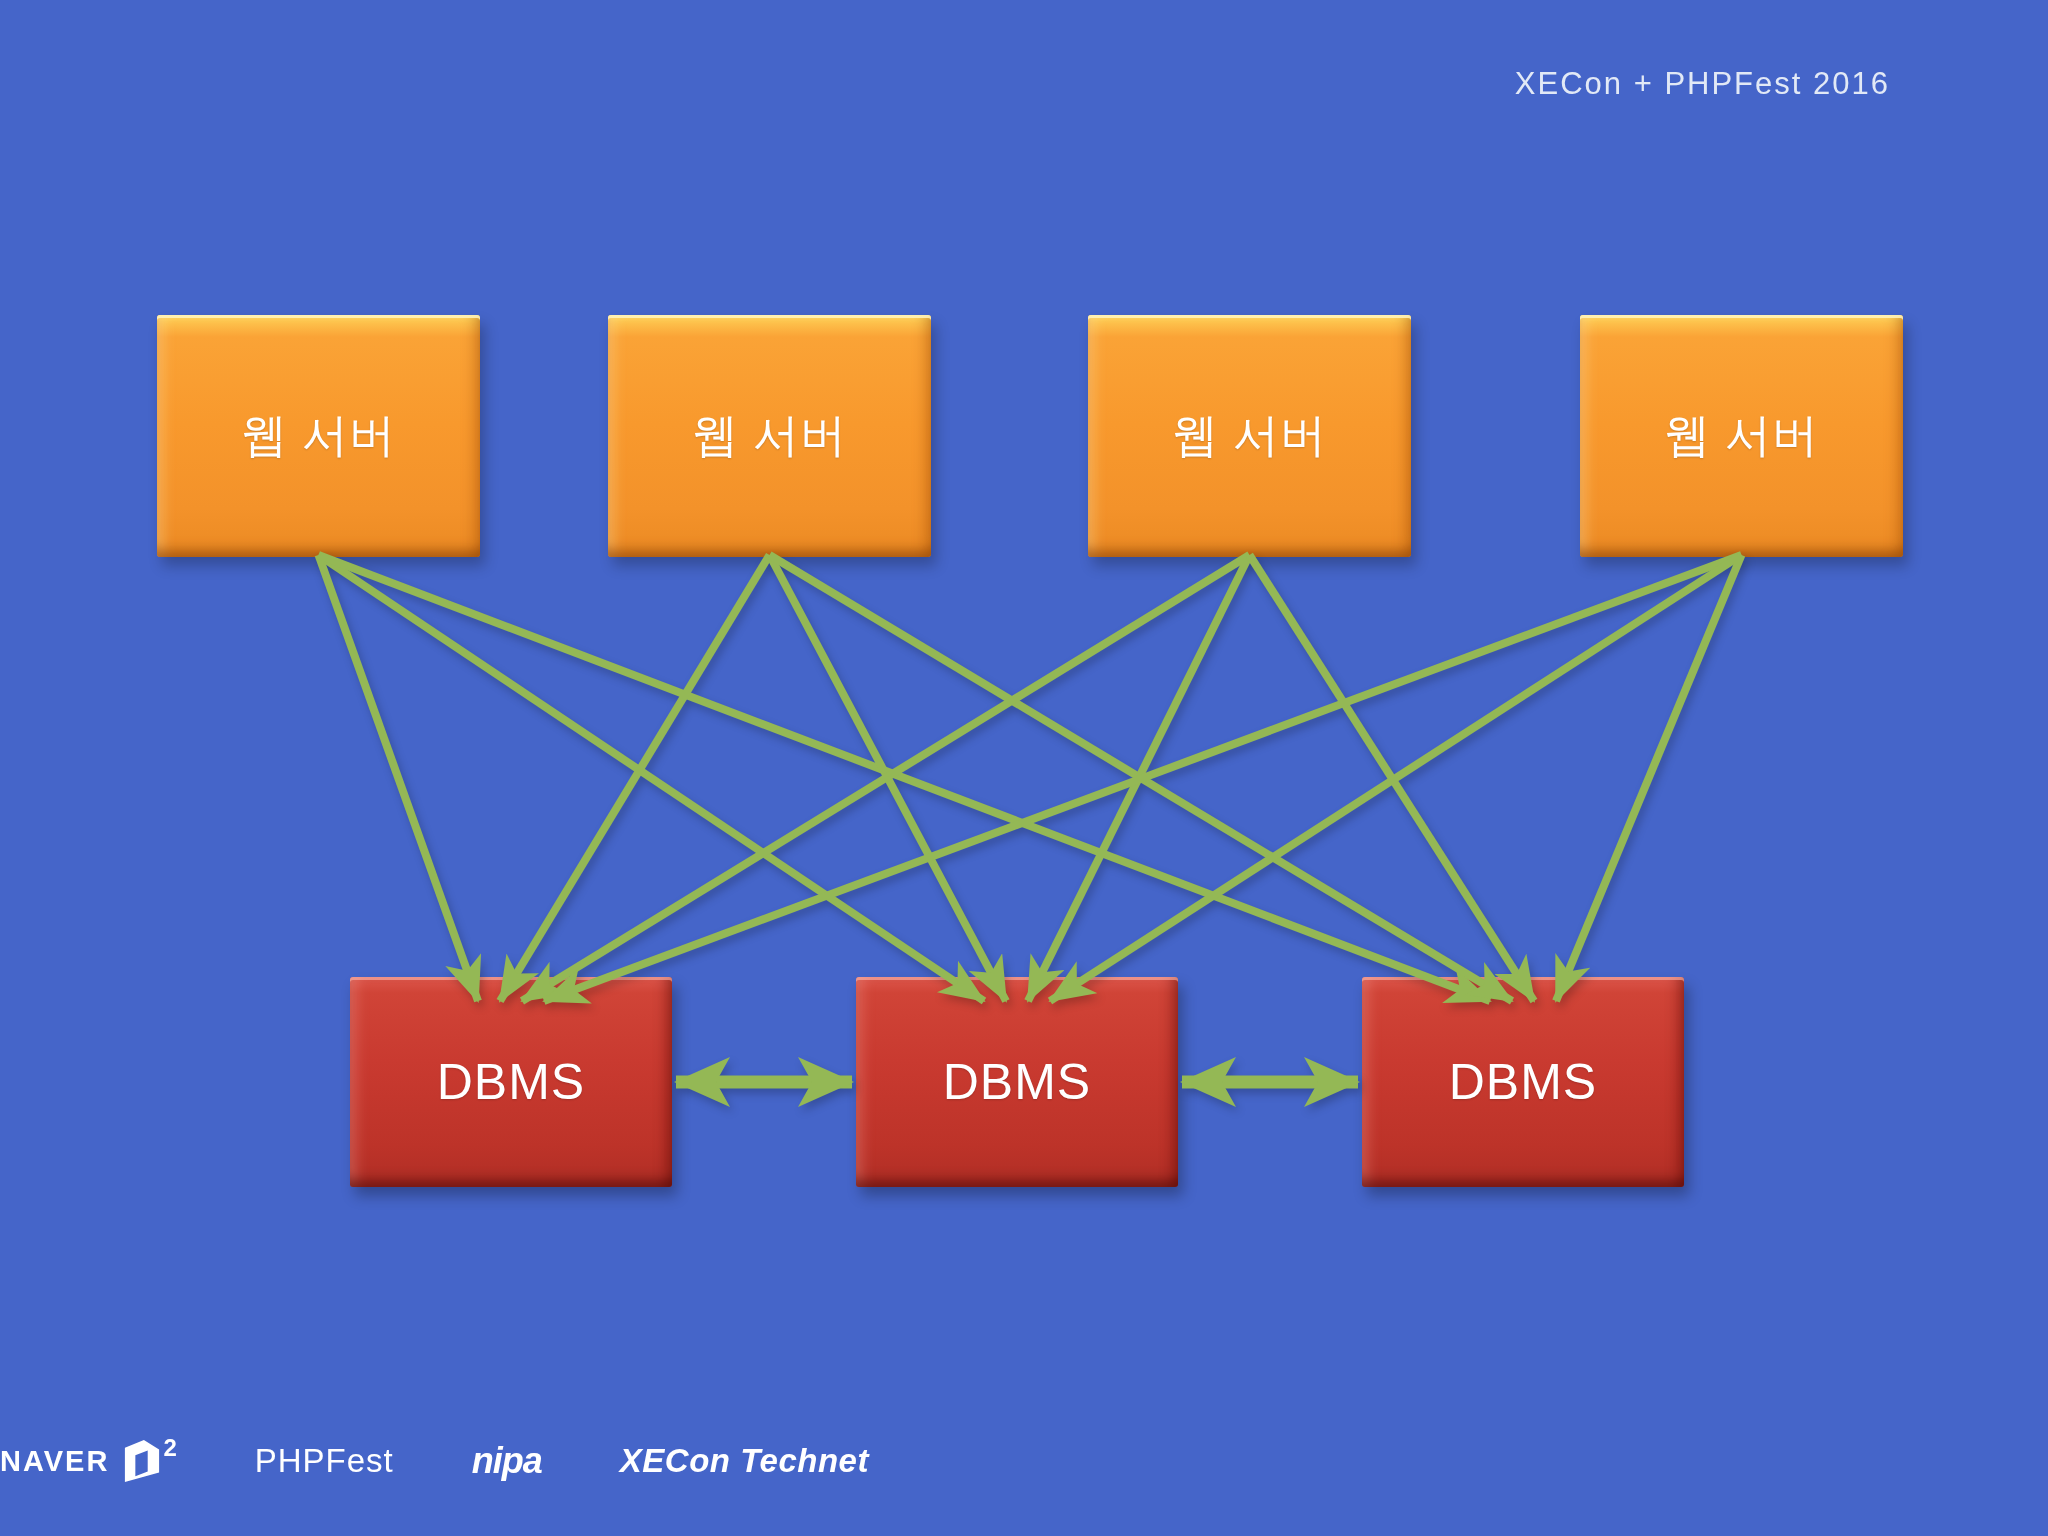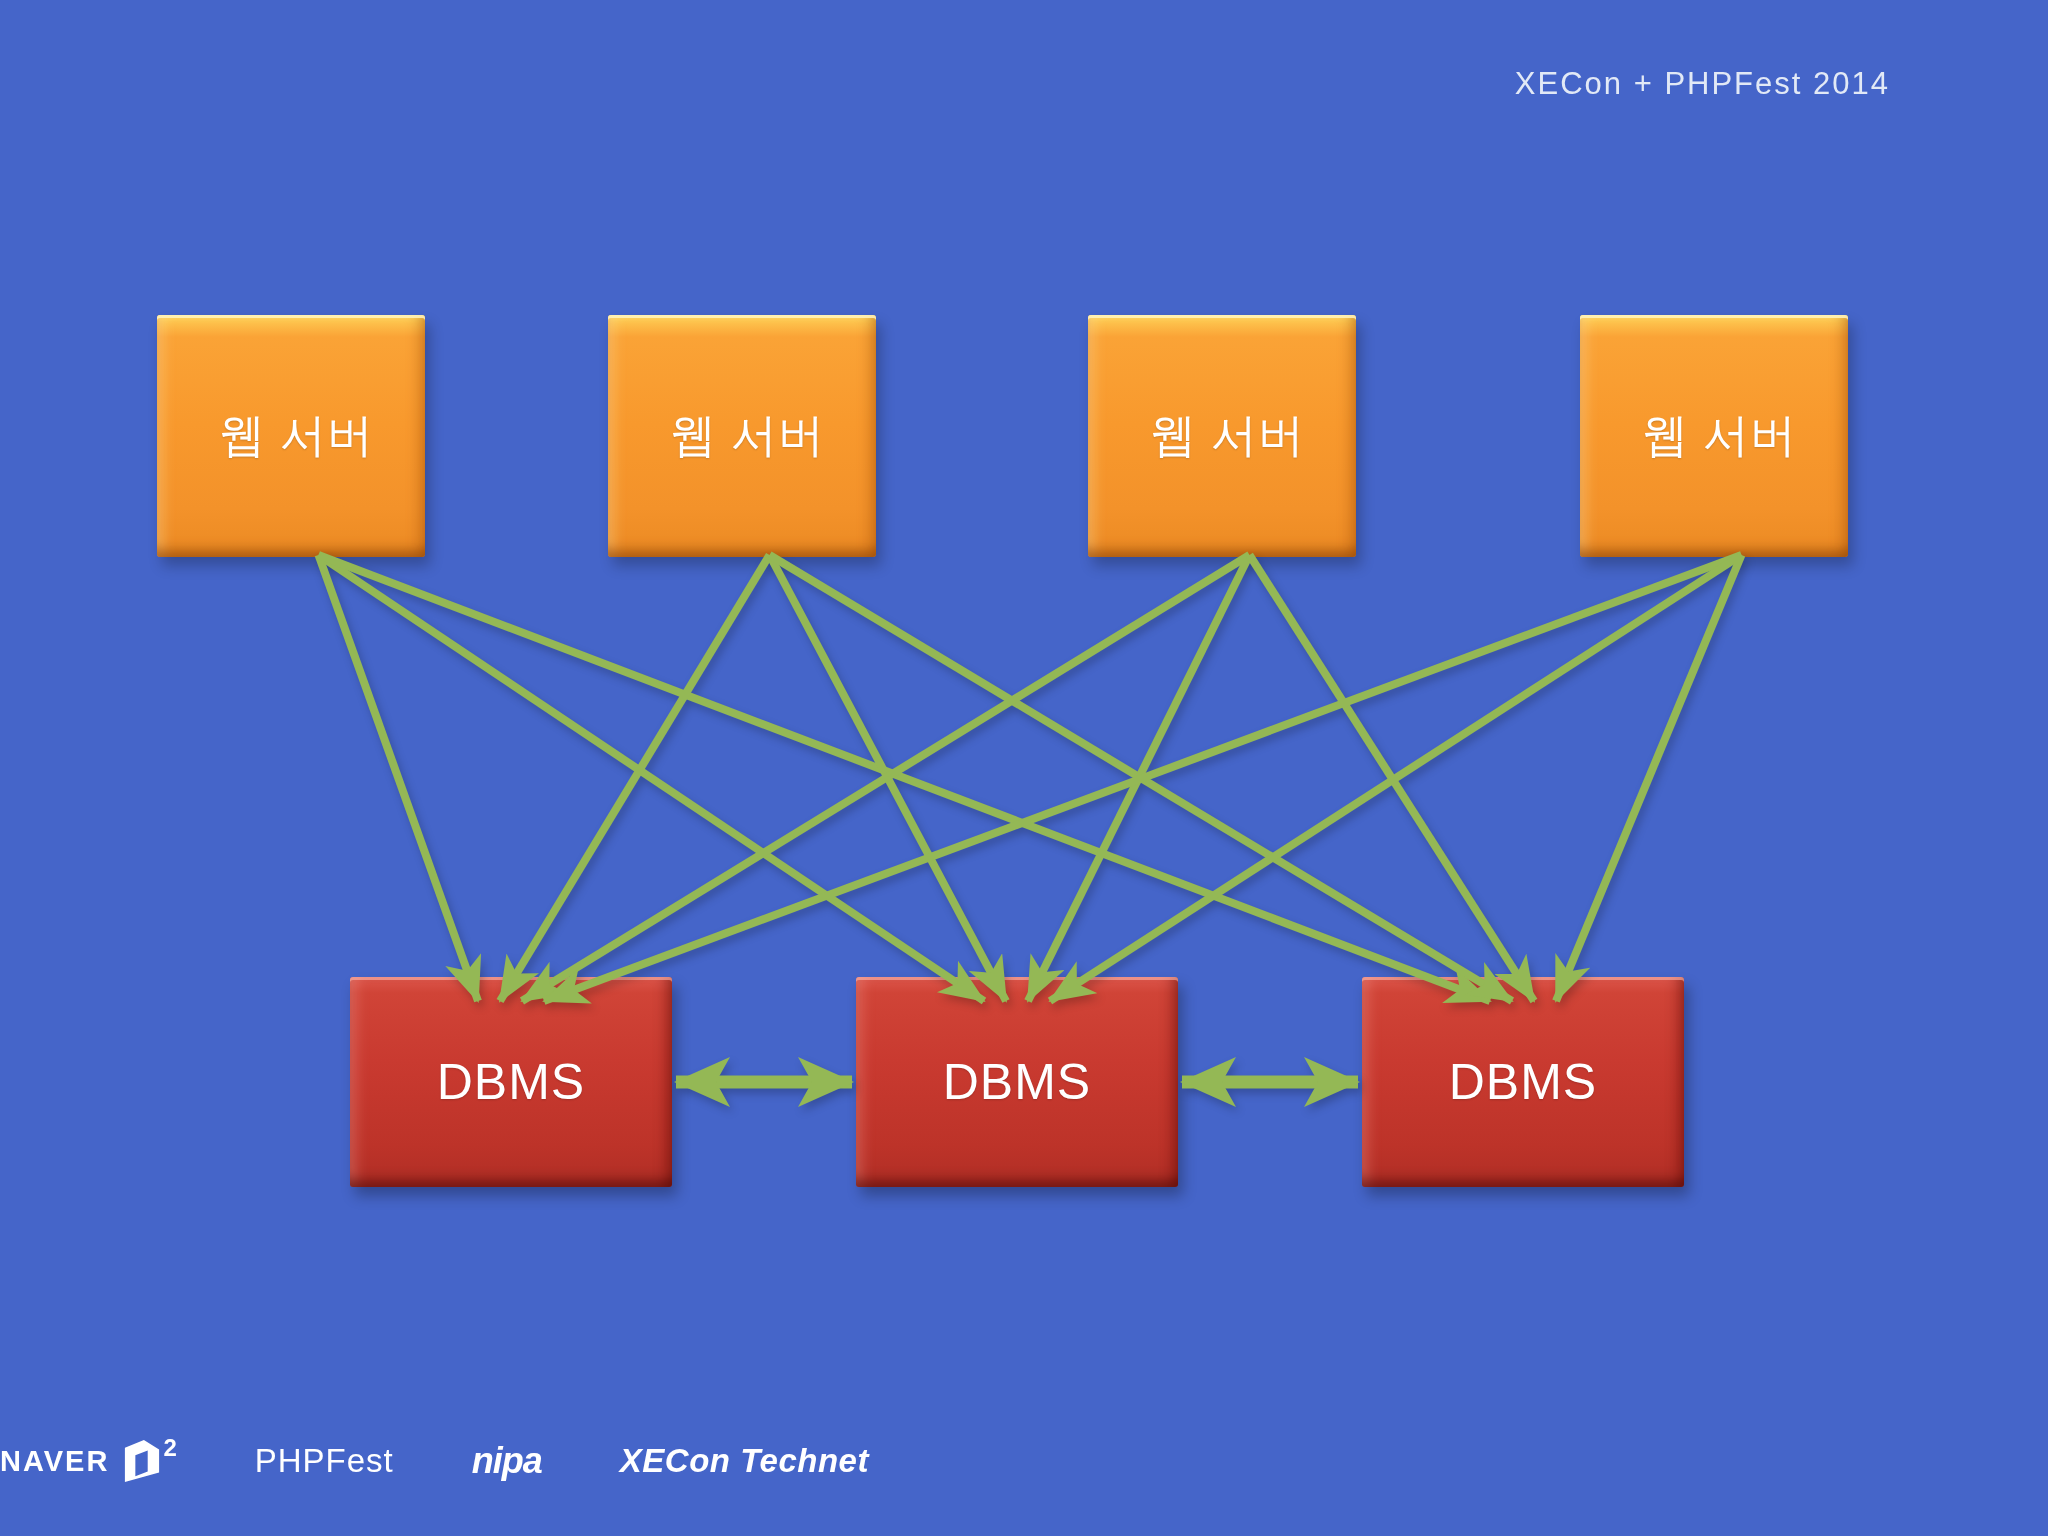--- a/index.html
+++ b/index.html
@@ -31,32 +31,31 @@
 
   
   .node {
     position: absolute;
     display: flex; align-items: center; justify-content: center;
     color: #ffffff;
     border-radius: 3px;
     z-index: 2;
   }
   .web-box {
-    top: 315px; width: 257px; height: 242px;
+    top: 315px; width: 323px; height: 242px;
     font-size: 46px;
     background: linear-gradient(180deg,
       #ffdd66 0px, #fdc04b 8px, #faa336 22px,
       var(--web-color, #f8992d) 45%, #f3922a 80%, #eb8a23 100%);
     box-shadow:
       inset 0 3px 0 rgba(255,245,190,0.85),
       inset 0 -13px 12px -6px rgba(125,55,0,0.55),
       inset 13px 0 14px -8px rgba(255,225,160,0.45),
       inset -13px 0 14px -8px rgba(150,70,0,0.40),
       5px 9px 14px rgba(0,0,0,0.24);
-    padding-left: 11px;
   }
   .dbms-box {
     top: 977px; width: 322px; height: 210px;
     font-size: 50px;
     background: linear-gradient(180deg,
       #dd564b 0px, #d04437 16px,
       var(--dbms-color, #c93a30) 40%, #bd3329 80%, #b02e25 100%);
     box-shadow:
       inset 0 3px 0 rgba(255,195,185,0.55),
       inset 0 -13px 12px -6px rgba(60,0,0,0.50),
@@ -80,21 +79,21 @@
   .d2-sup  { font-size: 24px; font-weight: 800; transform: translateY(-13px); margin-left: 2px; }
   .phpkorea { font-size: 33px; font-weight: 400; letter-spacing: 1px; }
   .nipa { font-size: 36px; font-weight: 700; font-style: italic; letter-spacing: -1px; }
   .opentechnet { font-size: 33px; font-weight: 700; font-style: italic; letter-spacing: 0.5px; }
 </style>
 </head>
 <body>
 
 <div class="slide">
 
-  <div class="hdr hdr-right">XECon + PHPFest 2014</div>
+  <div class="hdr hdr-right">XECon + PHPFest 2016</div>
 
   <svg id="edges" width="2048" height="1536" xmlns="http://www.w3.org/2000/svg">
     <defs>
       <marker id="ah" markerUnits="userSpaceOnUse" markerWidth="46" markerHeight="38" refX="44" refY="19" orient="auto">
         <path d="M0,0 L46,19 L0,38 L12,19 Z" fill="#94b855"></path>
       </marker>
       <marker id="ah2" markerUnits="userSpaceOnUse" markerWidth="56" markerHeight="50" refX="54" refY="25" orient="auto-start-reverse">
         <path d="M0,0 L56,25 L0,50 L14,25 Z" fill="#94b855"></path>
       </marker>
     </defs>

